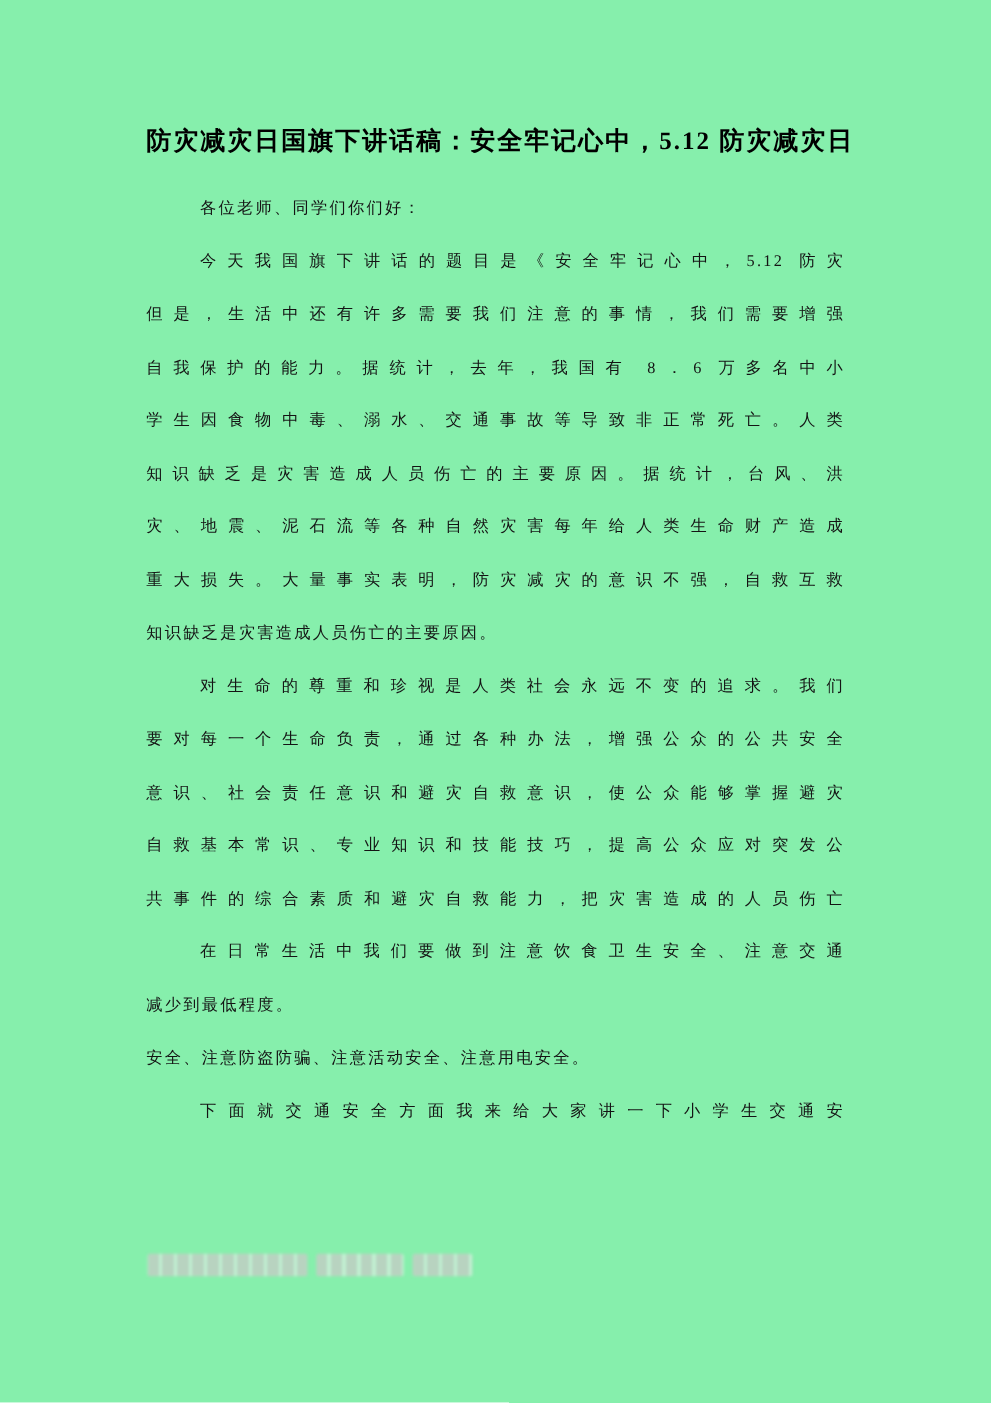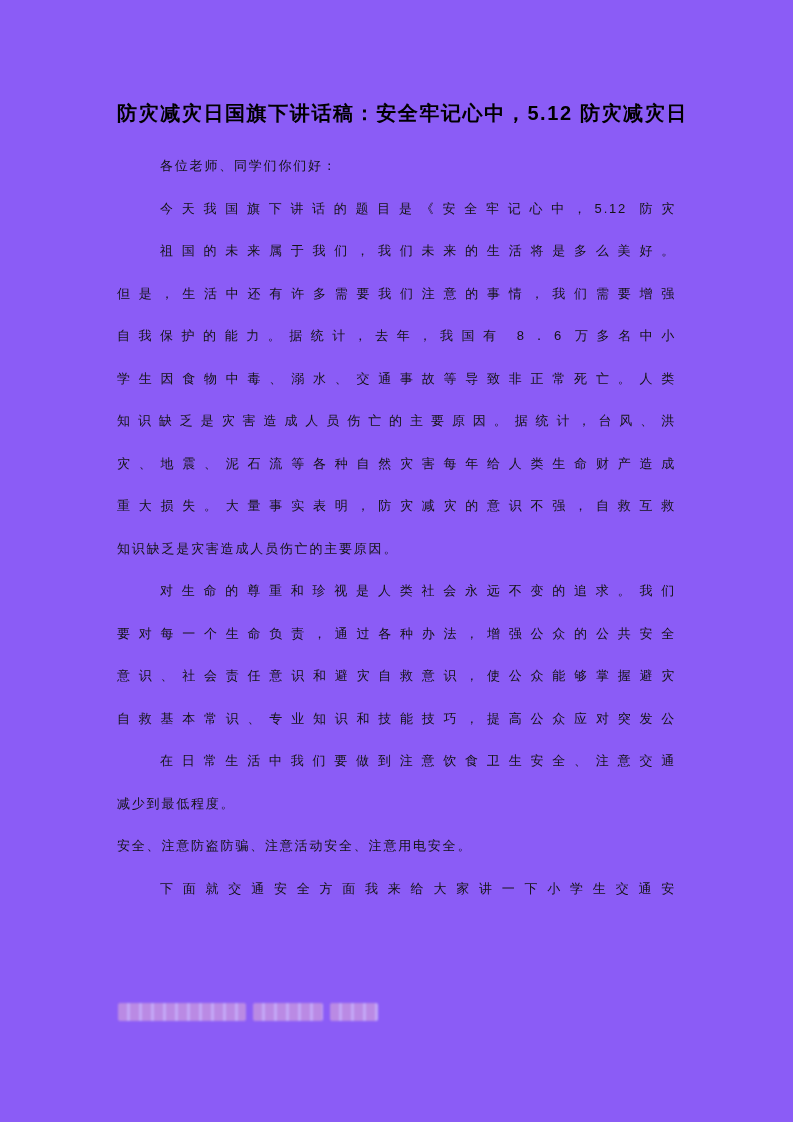--- a/index.html
+++ b/index.html
@@ -1,22 +1,22 @@
 <!DOCTYPE html>
 <html><head>
 <meta charset="utf-8">
 <style>
   html, body { margin: 0; padding: 0; background: #ffffff; }
   .page {
     position: relative;
     width: 793px;
     height: 1122px;
-    background: #8b5cf6;
+    background: #86efac;
     overflow: hidden;
-    font-family: Liberation Sans, sans-serif;
+    font-family: Liberation Serif, serif;
     color: #141414;
     box-sizing: border-box;
     padding: 96px 117px 0 117px;
   }
   .title {
     margin: 0;
     font-size: 20px;
     font-weight: 700;
     letter-spacing: 1.6px;
     line-height: 34px;
@@ -55,32 +55,32 @@
   }
 </style>
 </head>
 <body>
 
 <div class="page">
   <h1 class="title">防灾减灾日国旗下讲话稿：安全牢记心中，5.12 防灾减灾日</h1>
   <div class="body-text" id="paragraphs">
       <div class="line indent end">各位老师、同学们你们好：</div>
       <div class="line indent">今天我国旗下讲话的题目是《安全牢记心中，5.12 防灾</div>
-      <div class="line indent">祖国的未来属于我们，我们未来的生活将是多么美好。</div>
       <div class="line">但是，生活中还有许多需要我们注意的事情，我们需要增强</div>
       <div class="line">自我保护的能力。据统计，去年，我国有 8．6 万多名中小</div>
       <div class="line">学生因食物中毒、溺水、交通事故等导致非正常死亡。人类</div>
       <div class="line">知识缺乏是灾害造成人员伤亡的主要原因。据统计，台风、洪</div>
       <div class="line">灾、地震、泥石流等各种自然灾害每年给人类生命财产造成</div>
       <div class="line">重大损失。大量事实表明，防灾减灾的意识不强，自救互救</div>
       <div class="line end">知识缺乏是灾害造成人员伤亡的主要原因。</div>
       <div class="line indent">对生命的尊重和珍视是人类社会永远不变的追求。我们</div>
       <div class="line">要对每一个生命负责，通过各种办法，增强公众的公共安全</div>
       <div class="line">意识、社会责任意识和避灾自救意识，使公众能够掌握避灾</div>
       <div class="line">自救基本常识、专业知识和技能技巧，提高公众应对突发公</div>
+      <div class="line">共事件的综合素质和避灾自救能力，把灾害造成的人员伤亡</div>
       <div class="line indent">在日常生活中我们要做到注意饮食卫生安全、注意交通</div>
       <div class="line end">减少到最低程度。</div>
       <div class="line end">安全、注意防盗防骗、注意活动安全、注意用电安全。</div>
       <div class="line indent">下面就交通安全方面我来给大家讲一下小学生交通安</div>
     </div>
   <div class="watermark" id="watermark" style="--wm-color: #eab8d4;">
       <span class="wm-seg" style="width: 128px;"></span>
       <span class="wm-seg" style="width: 70px;"></span>
       <span class="wm-seg" style="width: 48px;"></span>
     </div>

